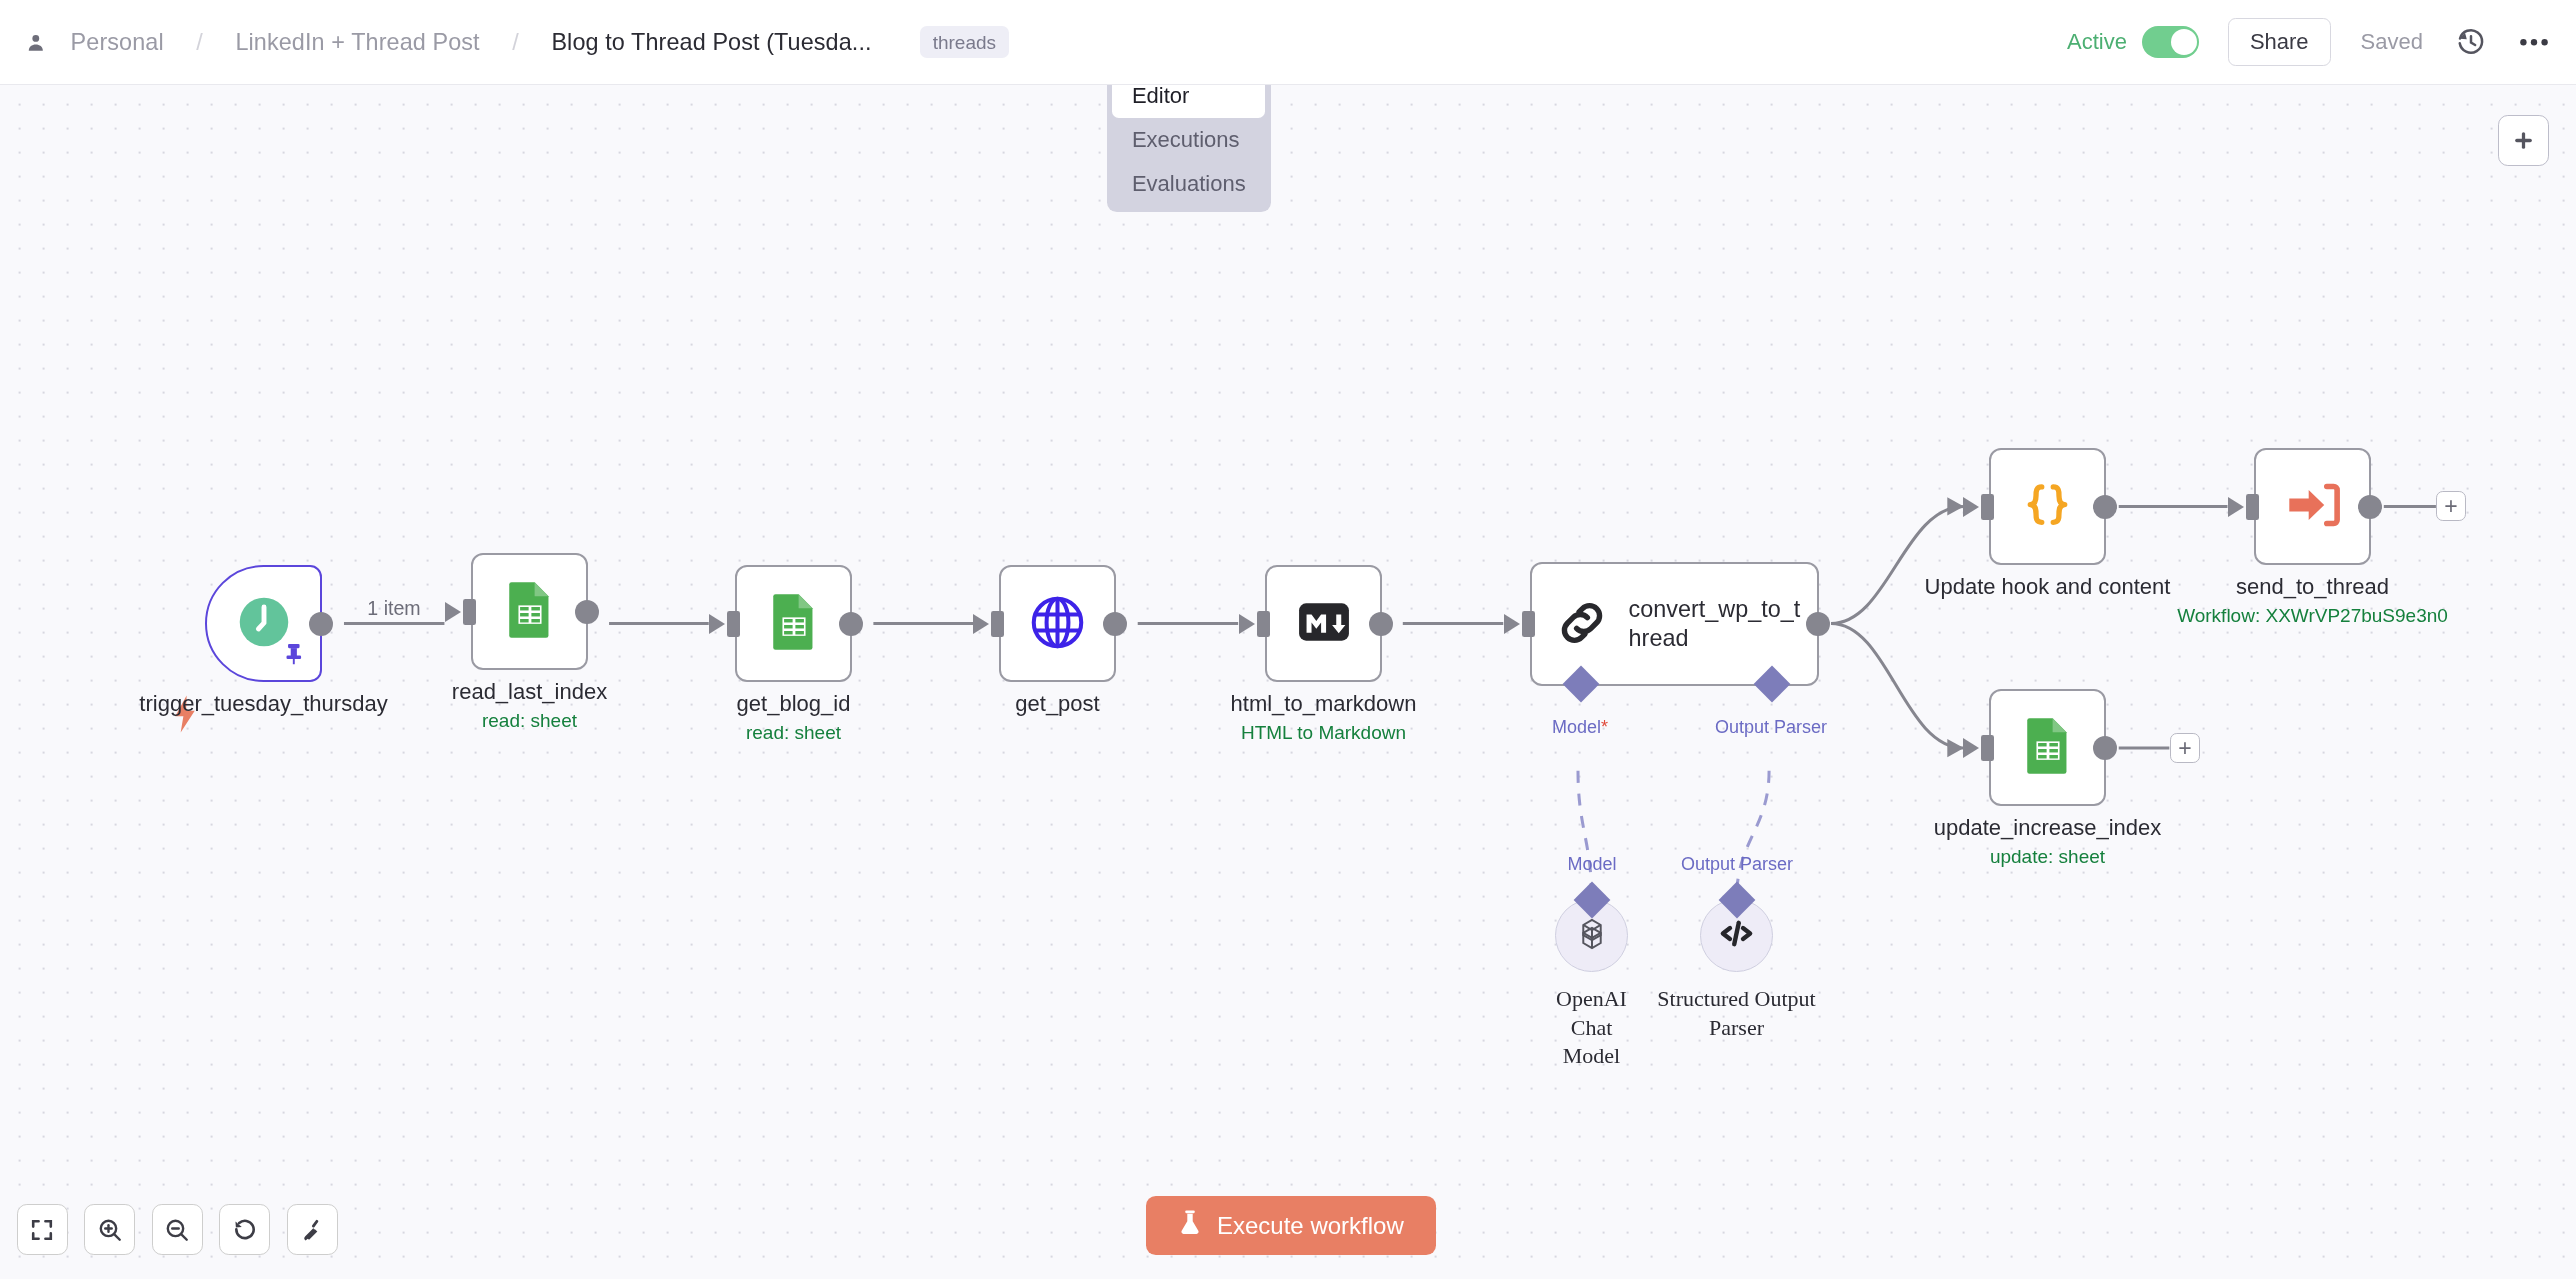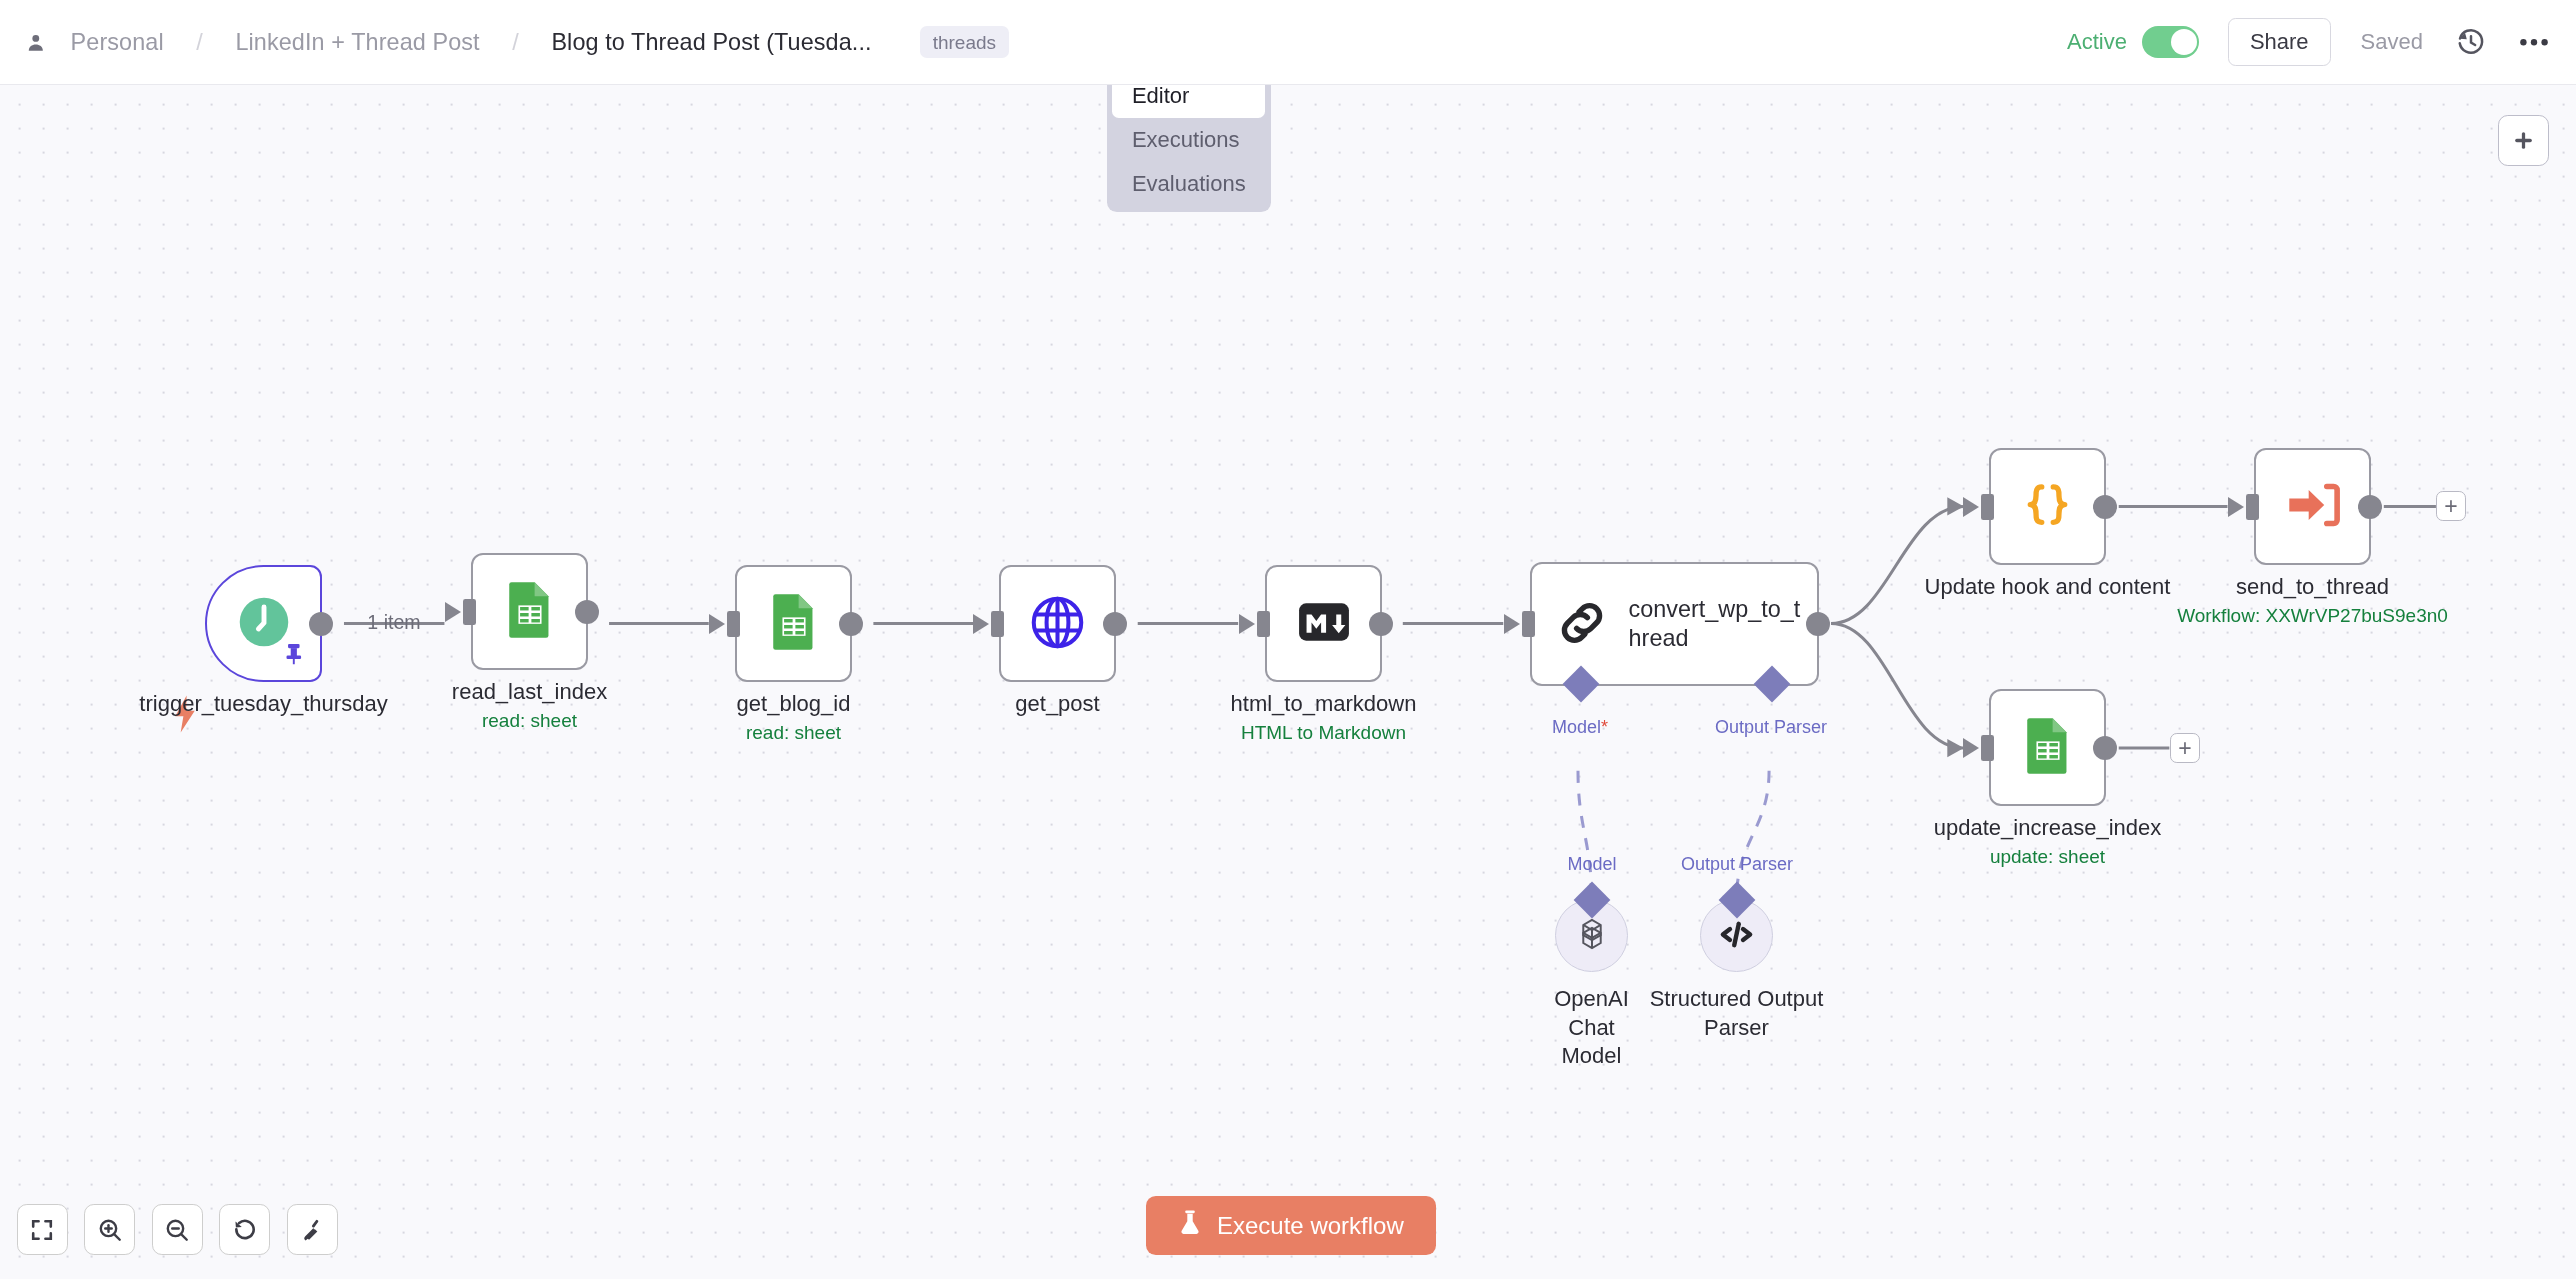--- a/index.html
+++ b/index.html
@@ -137,21 +137,21 @@
     position: absolute; bottom: -54px;
     font-size: 18px; color: #6b6bc4; white-space: nowrap;
     transform: translateX(-50%);
   }
   .req-star { color: #e04a3a; }
 
   
   .subnode {
     position: absolute; width: 73px; height: 73px; border-radius: 50%;
     background: #eeecf7; border: 1.5px solid #cfcfe0;
-    display: flex; align-items: center; justify-content: center; cursor: pointer;
+    display: flex; align-items: center; justify-content: center; cursor: pointer; font-family: Liberation Serif, serif;
   }
   .subnode-diamond {
     position: absolute; top: -13px; left: 50%; margin-left: -13px;
     width: 26px; height: 26px; background: #7d7dba; transform: rotate(45deg);
   }
   .subnode-title {
     position: absolute; top: 85px; left: 50%; transform: translateX(-50%);
     font-size: 22px; color: #2b2b33; text-align: center; line-height: 1.3;
   }
   .port-label {
@@ -270,21 +270,21 @@
       <polygon points="2578,546 2600,558 2578,570"></polygon>
       <polygon points="2578,866 2600,878 2578,890"></polygon>
     </g>
 
     <g stroke="#9a9ad0" stroke-width="4" fill="none" stroke-dasharray="16 14">
       <path d="M2089 908 C 2089 985, 2107 1000, 2107 1078"></path>
       <path d="M2342 908 C 2342 985, 2299 1000, 2299 1078"></path>
     </g>
   </svg>
 
-  <div class="edge-label" style="left:394px; top:526px;">1 item</div>
+  <div class="edge-label" style="left:394px; top:512px;">1 item</div>
 
   <span class="bolt-icon" style="left:172px; top:610px;">
     <svg width="26" height="38" viewBox="0 0 24 34" fill="#e87f64">
       <polygon points="13.5,0 3,19 10.5,19 8,34 21,14 13,14"></polygon>
     </svg>
   </span>
 
   <div class="node sq trigger" style="left:205px; top:480px;">
     <span>
       <svg width="56" height="56" viewBox="0 0 24 24">

